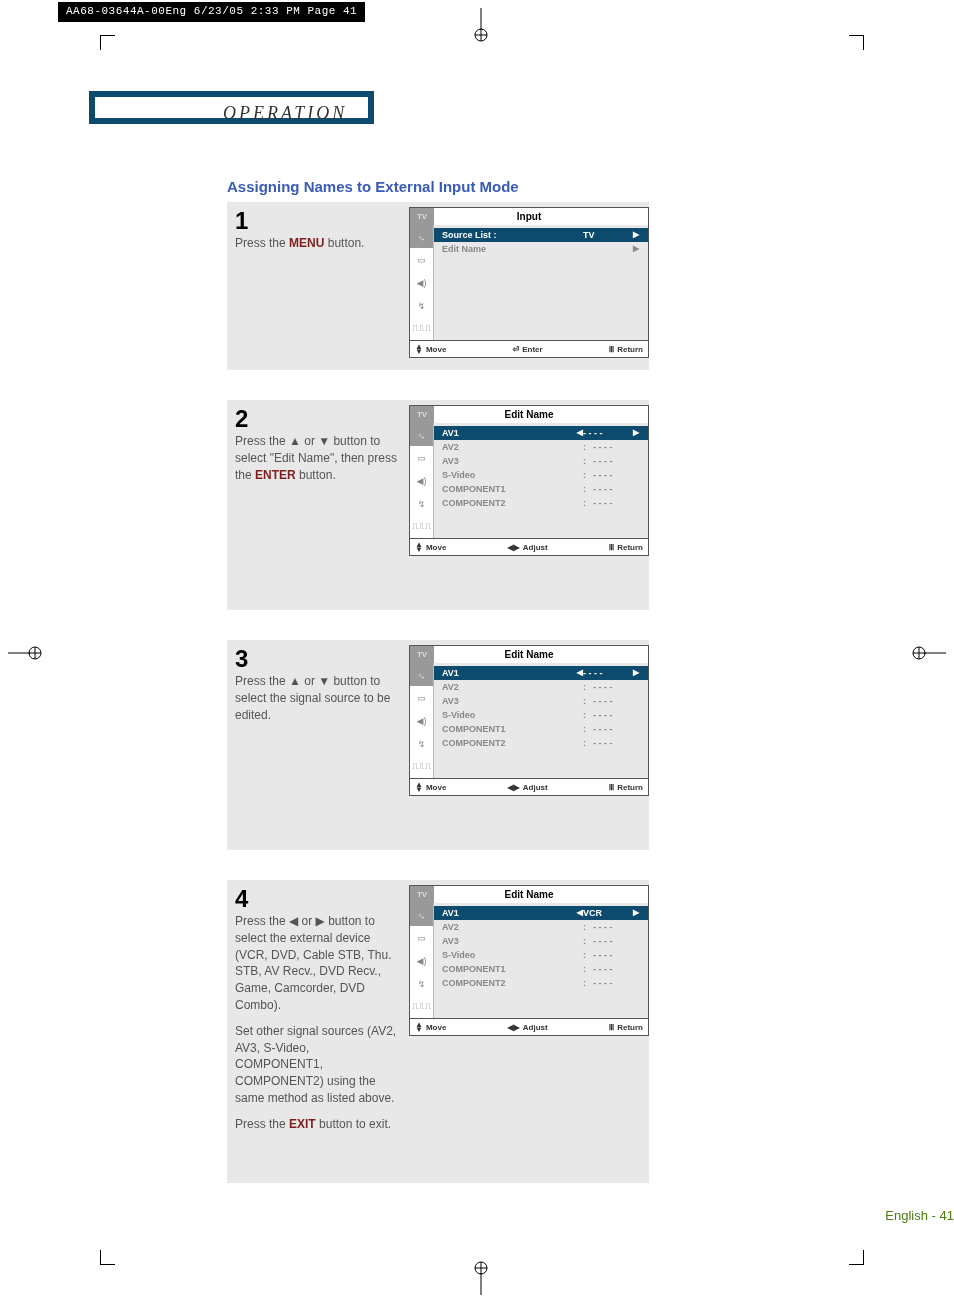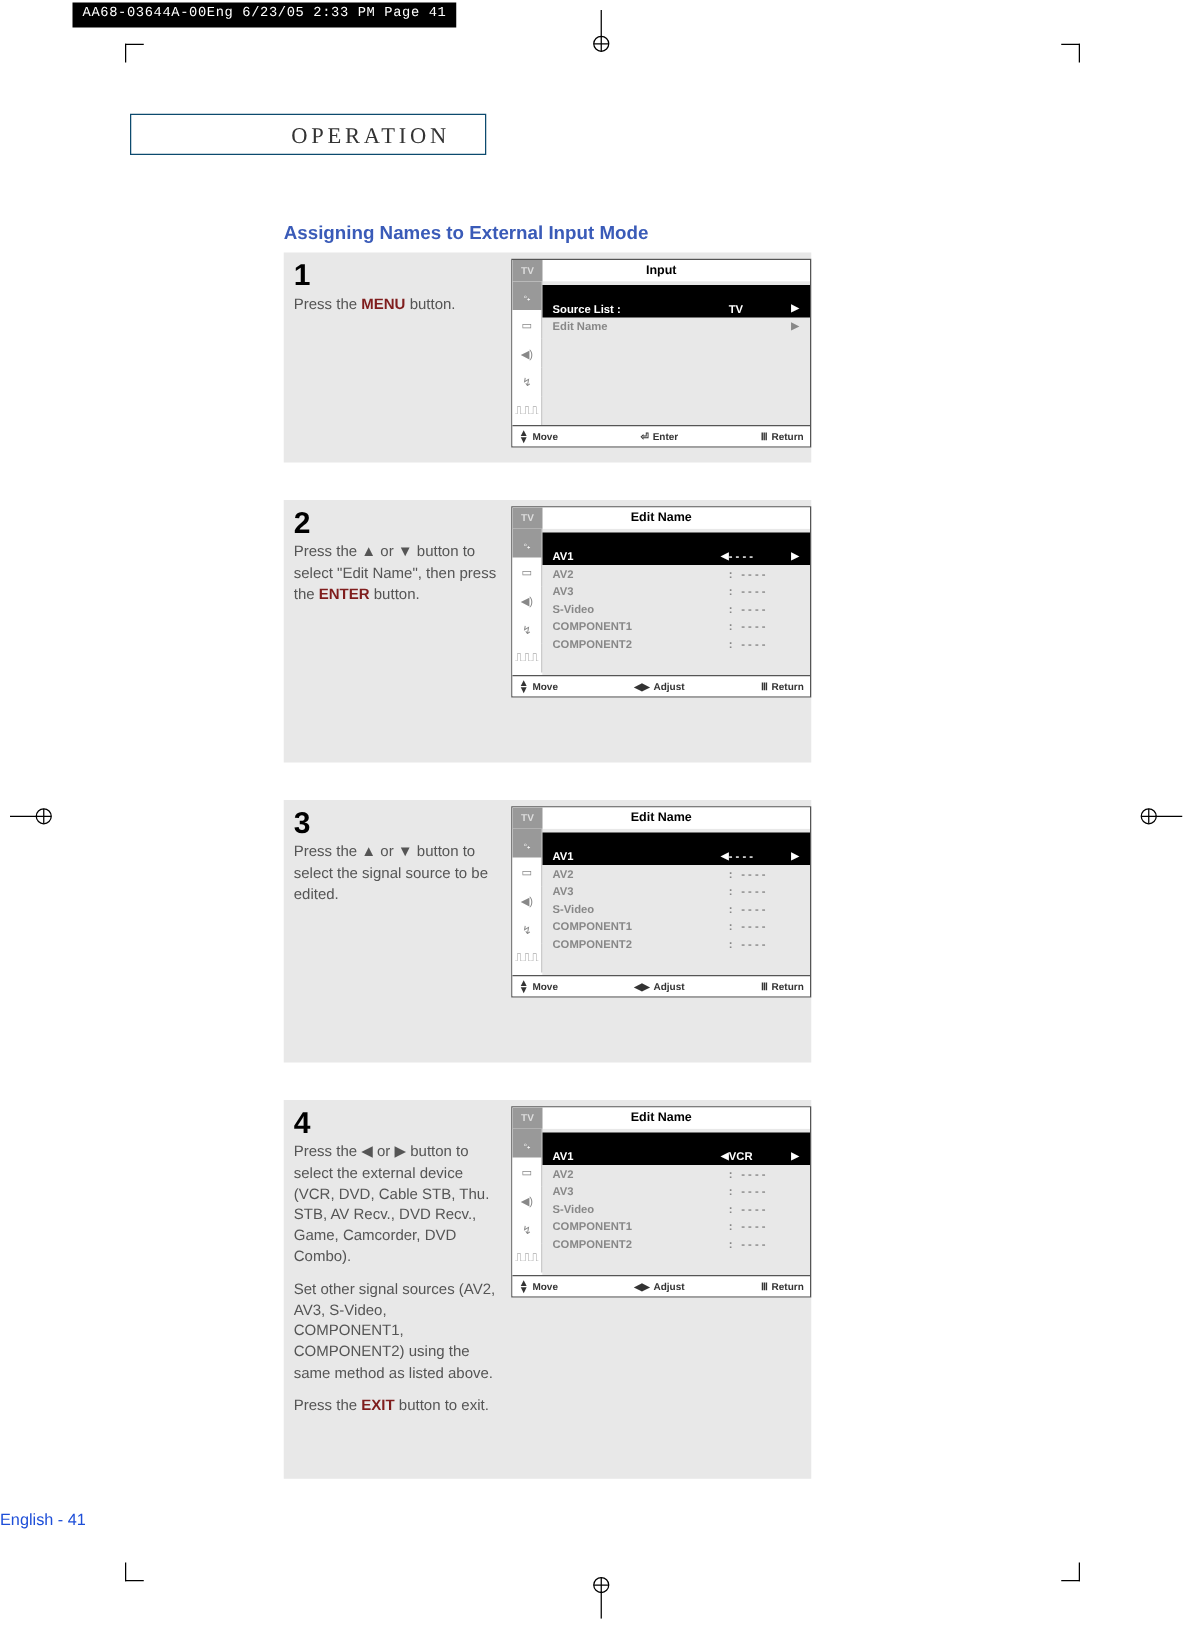--- a/index.html
+++ b/index.html
@@ -53,24 +53,25 @@
       height: 26px;
     }
     .corner-tl { position:absolute; top:35px; left:100px; width:15px; height:15px; border-top:1px solid #000; border-left:1px solid #000;}
     .corner-tr { position:absolute; top:35px; right:90px; width:15px; height:15px; border-top:1px solid #000; border-right:1px solid #000;}
     .corner-bl { position:absolute; bottom:38px; left:100px; width:15px; height:15px; border-bottom:1px solid #000; border-left:1px solid #000;}
     .corner-br { position:absolute; bottom:38px; right:90px; width:15px; height:15px; border-bottom:1px solid #000; border-right:1px solid #000;}
 
     .section-box {
       position: absolute;
       top: 91px;
-      left: 104px;
+      left: 89px;
       width: 285px;
       height: 33px;
-      border: 1px solid #0c4a6e;
+      border: 6px solid #0c4a6e;
+      font-style: italic;
     }
     .section-title {
       font-family: Garamond, 'Times New Roman', serif;
       font-size: 18px;
       letter-spacing: 3px;
       padding: 6px 0 0 128px;
       text-transform: uppercase;
       font-variant: small-caps;
     }
     .page-title {
@@ -80,23 +81,23 @@
       font-size: 15px;
       font-weight: bold;
       color: #3a5bb8;
       font-family: 'Helvetica Neue', Arial, sans-serif;
     }
     .footer {
       position: absolute;
       bottom: 80px;
       left: 0;
       right: 0;
-      text-align: left;
+      text-align: right;
       font-size: 13px;
-      color: #1d4ed8;
+      color: #4d7c0f;
     }
 
     .step-block {
       position: absolute;
       left: 227px;
       width: 422px;
       background: #e8e8e8;
       display: flex;
     }
     .step-block.s1 { top: 202px; height: 168px; }
@@ -167,24 +168,24 @@
       background: #e8e8e8;
     }
     .osd-row {
       padding: 2px 0;
       color: #888;
       font-weight: bold;
       font-size: 9px;
       display: flex;
     }
     .osd-row.selected {
-      background: #000000;
+      background: #0c4a6e;
       color: #fff;
       margin: 0 -5px 0 -8px;
-      padding: 14px 5px 2px 8px;
+      padding: 2px 5px 2px 8px;
     }
     .osd-row-label { flex: 1; }
     .osd-row-colon { width: 10px; }
     .osd-row-value { width: 50px; }
     .osd-row-arrow { width: 10px; }
     .osd-footer {
       background: #fff;
       padding: 3px 5px;
       font-size: 8px;
       font-weight: bold;

